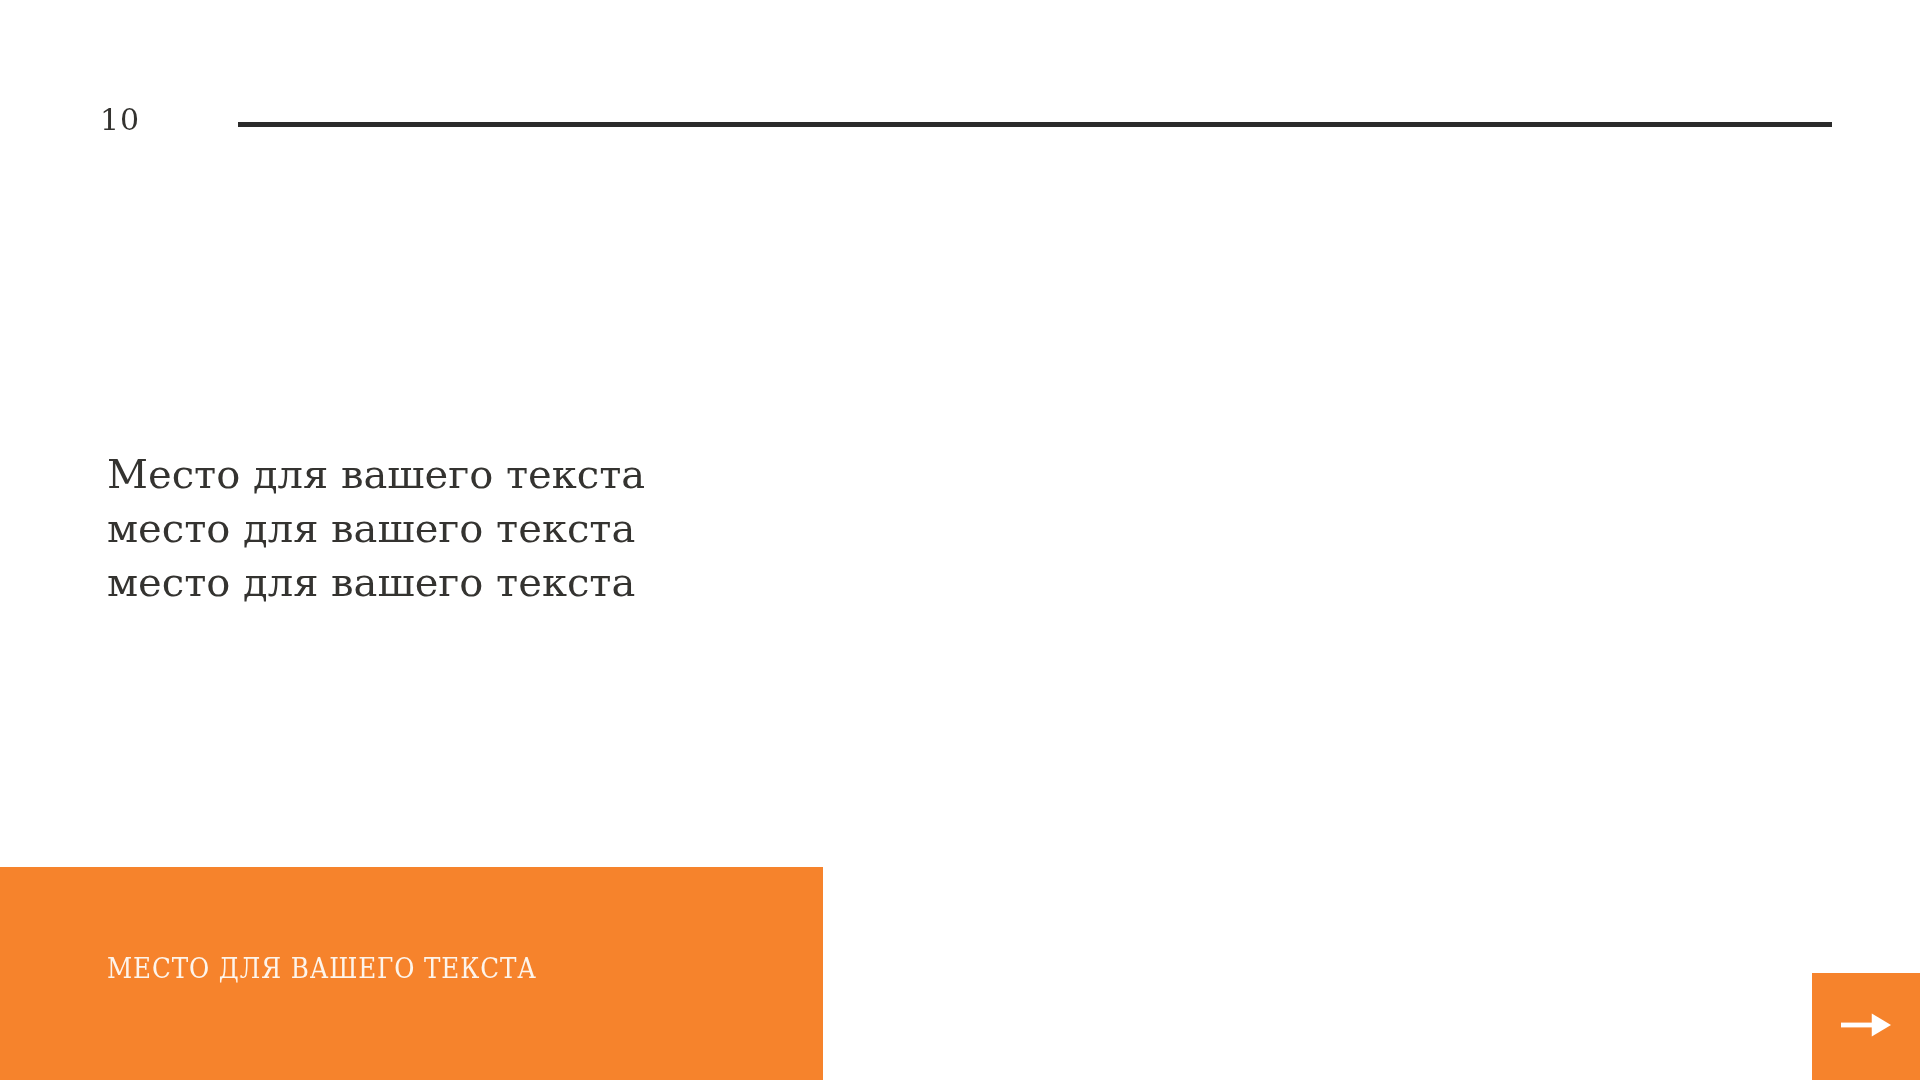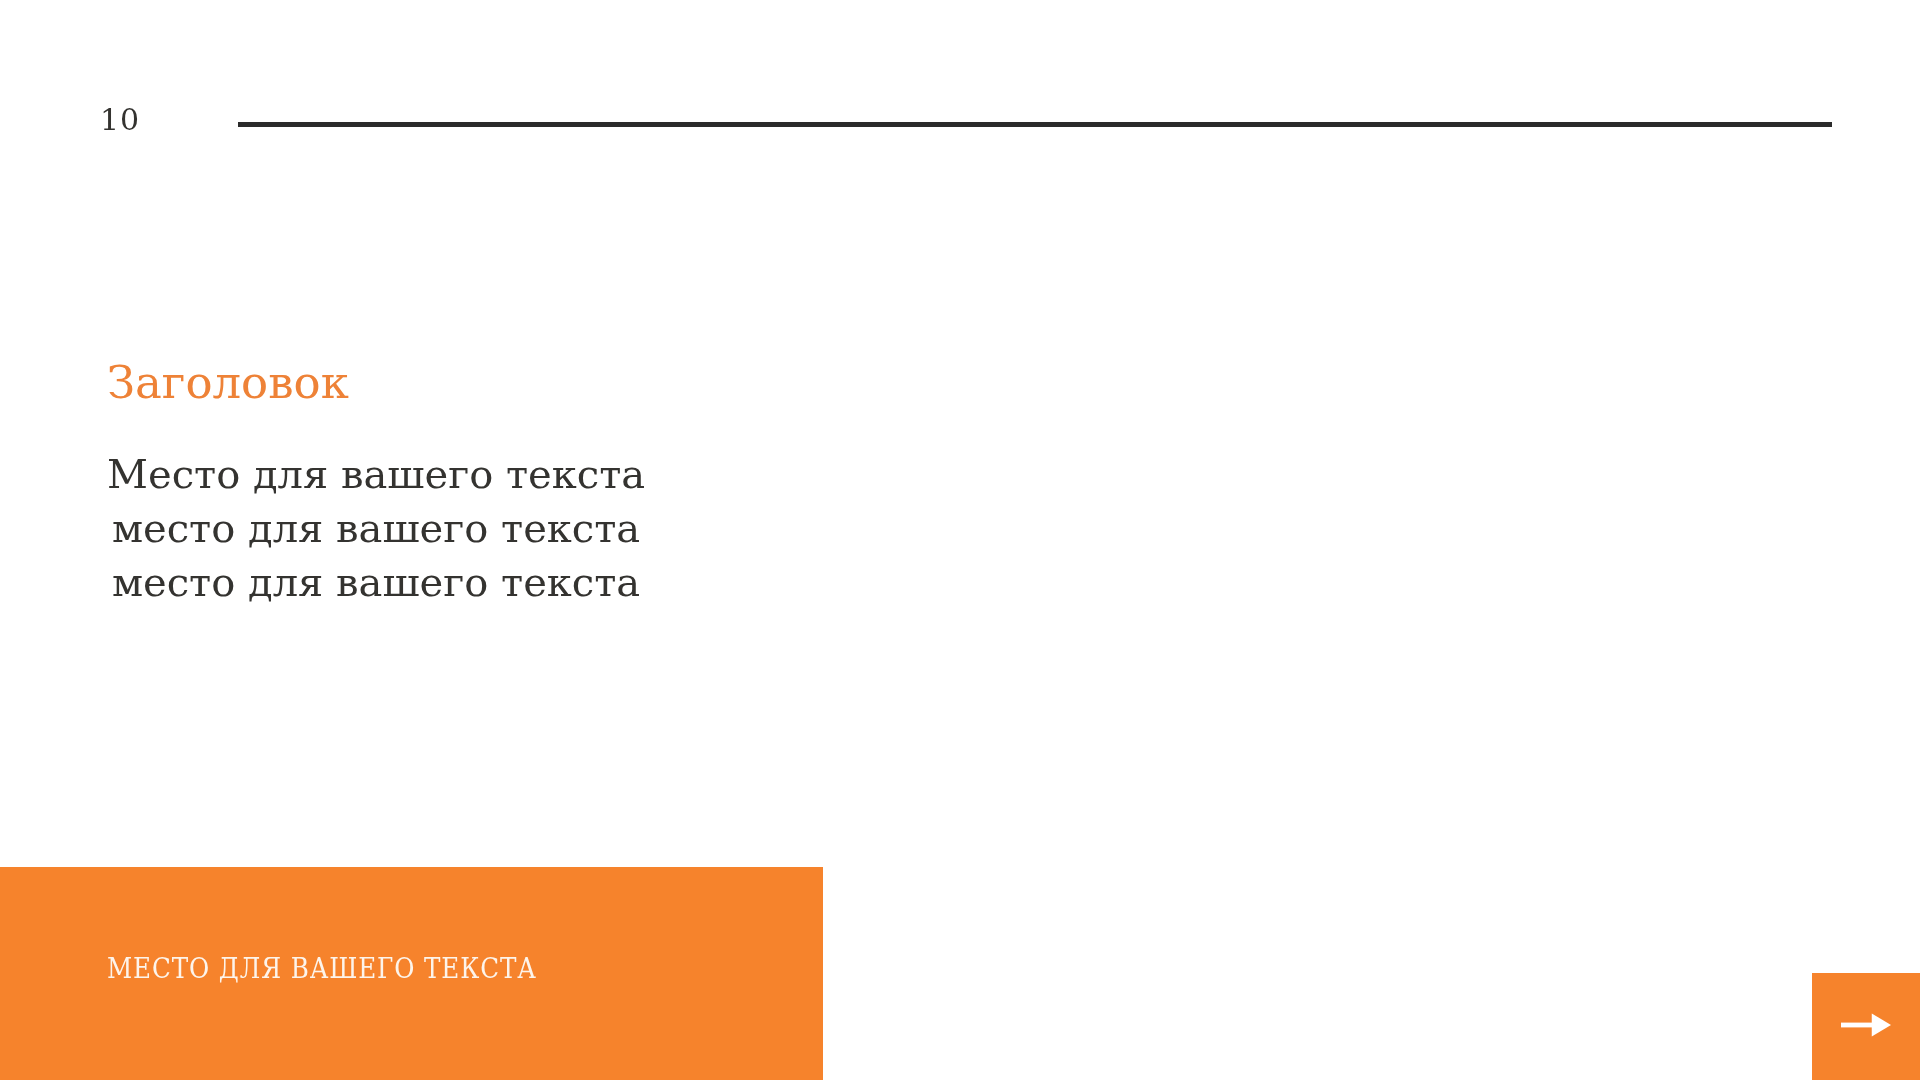--- a/index.html
+++ b/index.html
@@ -13,21 +13,20 @@
   html, body { width: 1920px; height: 1080px; overflow: hidden; }
   body {
     font-family: "DejaVu Serif", "Liberation Serif", serif;
     background: #ffffff;
   }
   .slide {
     position: relative;
     width: 1832px;
     height: 1080px;
     background: #ffffff;
-    text-align: center;
   }
   .page-number {
     position: absolute;
     left: 100px;
     top: 105px;
     font-size: 30px;
     line-height: 1;
     color: var(--text-dark);
     letter-spacing: 1px;
     font-variant-numeric: oldstyle-nums;
@@ -96,21 +95,20 @@
 </style>
 </head>
 <body>
 
 <div class="slide">
 
   <div class="page-number">10</div>
 
   <div class="top-rule"></div>
 
-  <h1 class="heading">Заголовок</h1>
 
   <div class="body-text">
     <span class="body-line">Место для вашего текста</span>
     <span class="body-line">место для вашего текста</span>
     <span class="body-line">место для вашего текста</span>
   </div>
 
   <div class="footer-band">
     <div class="footer-caption">МЕСТО ДЛЯ ВАШЕГО ТЕКСТА</div>
   </div>

